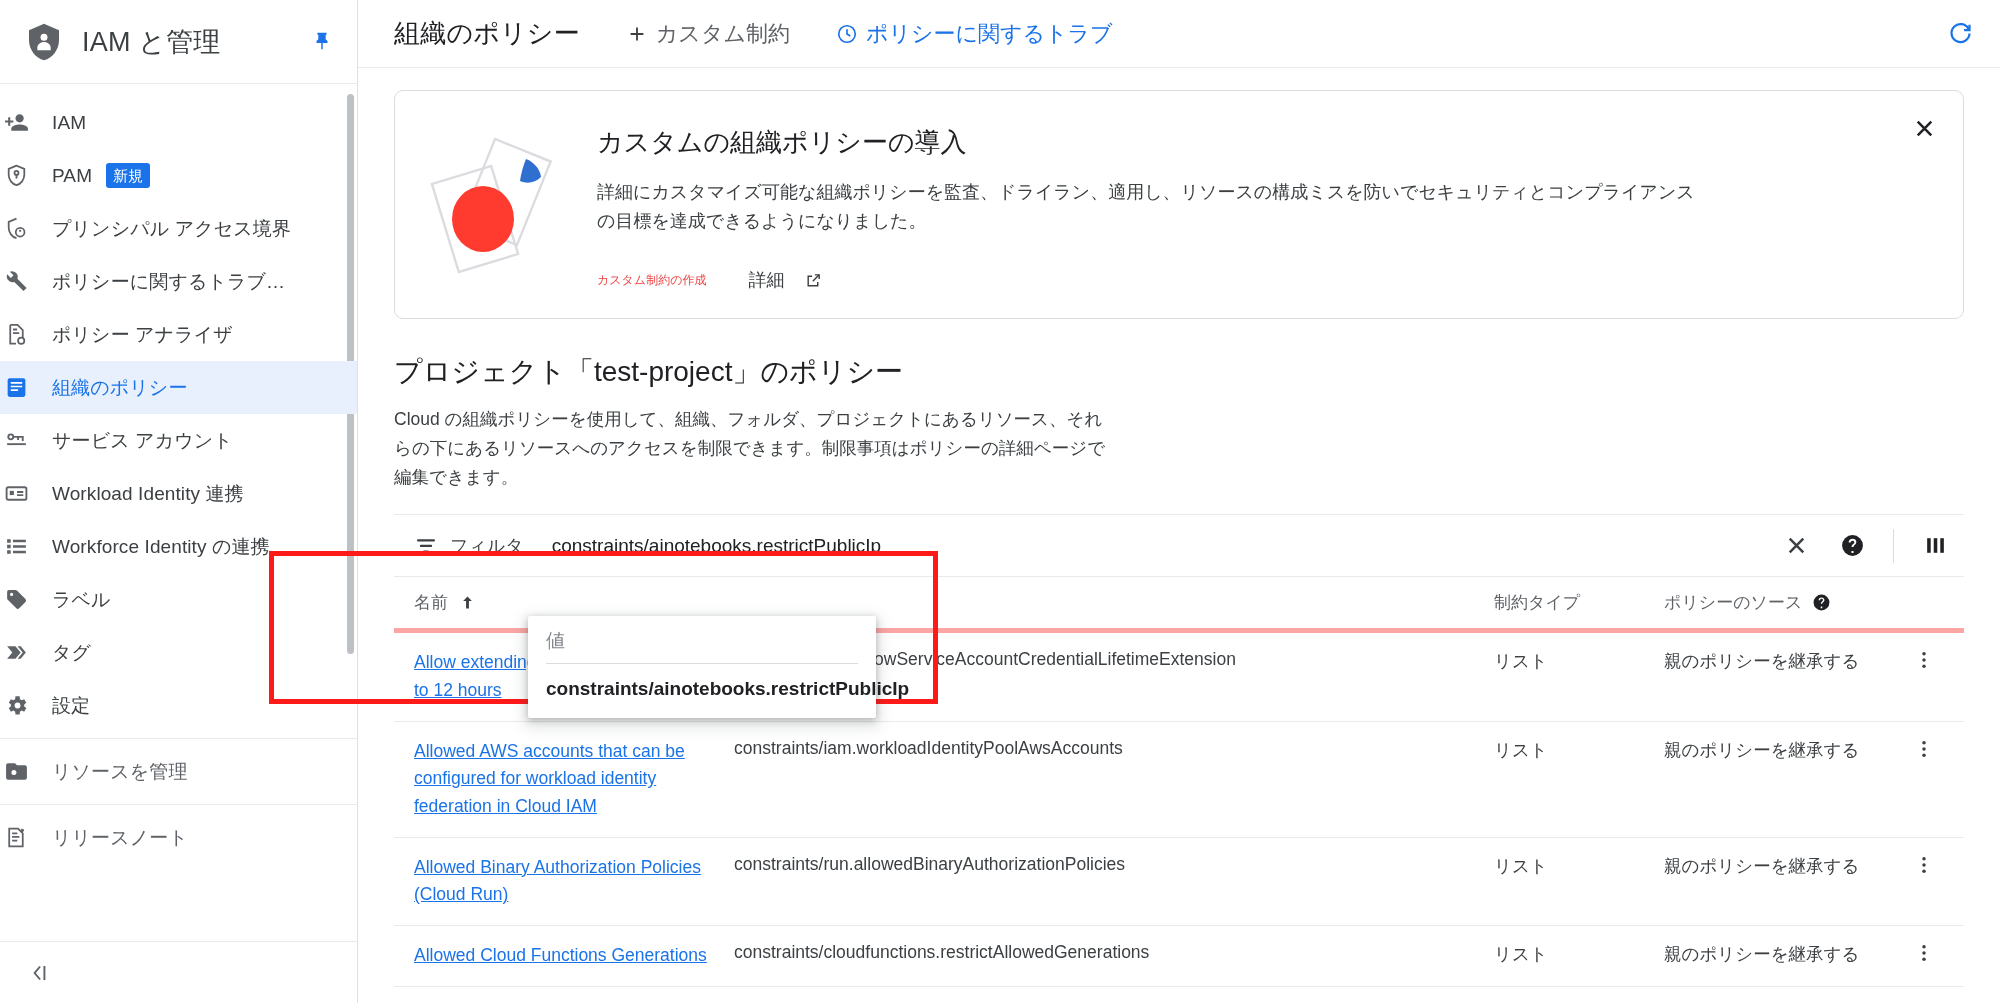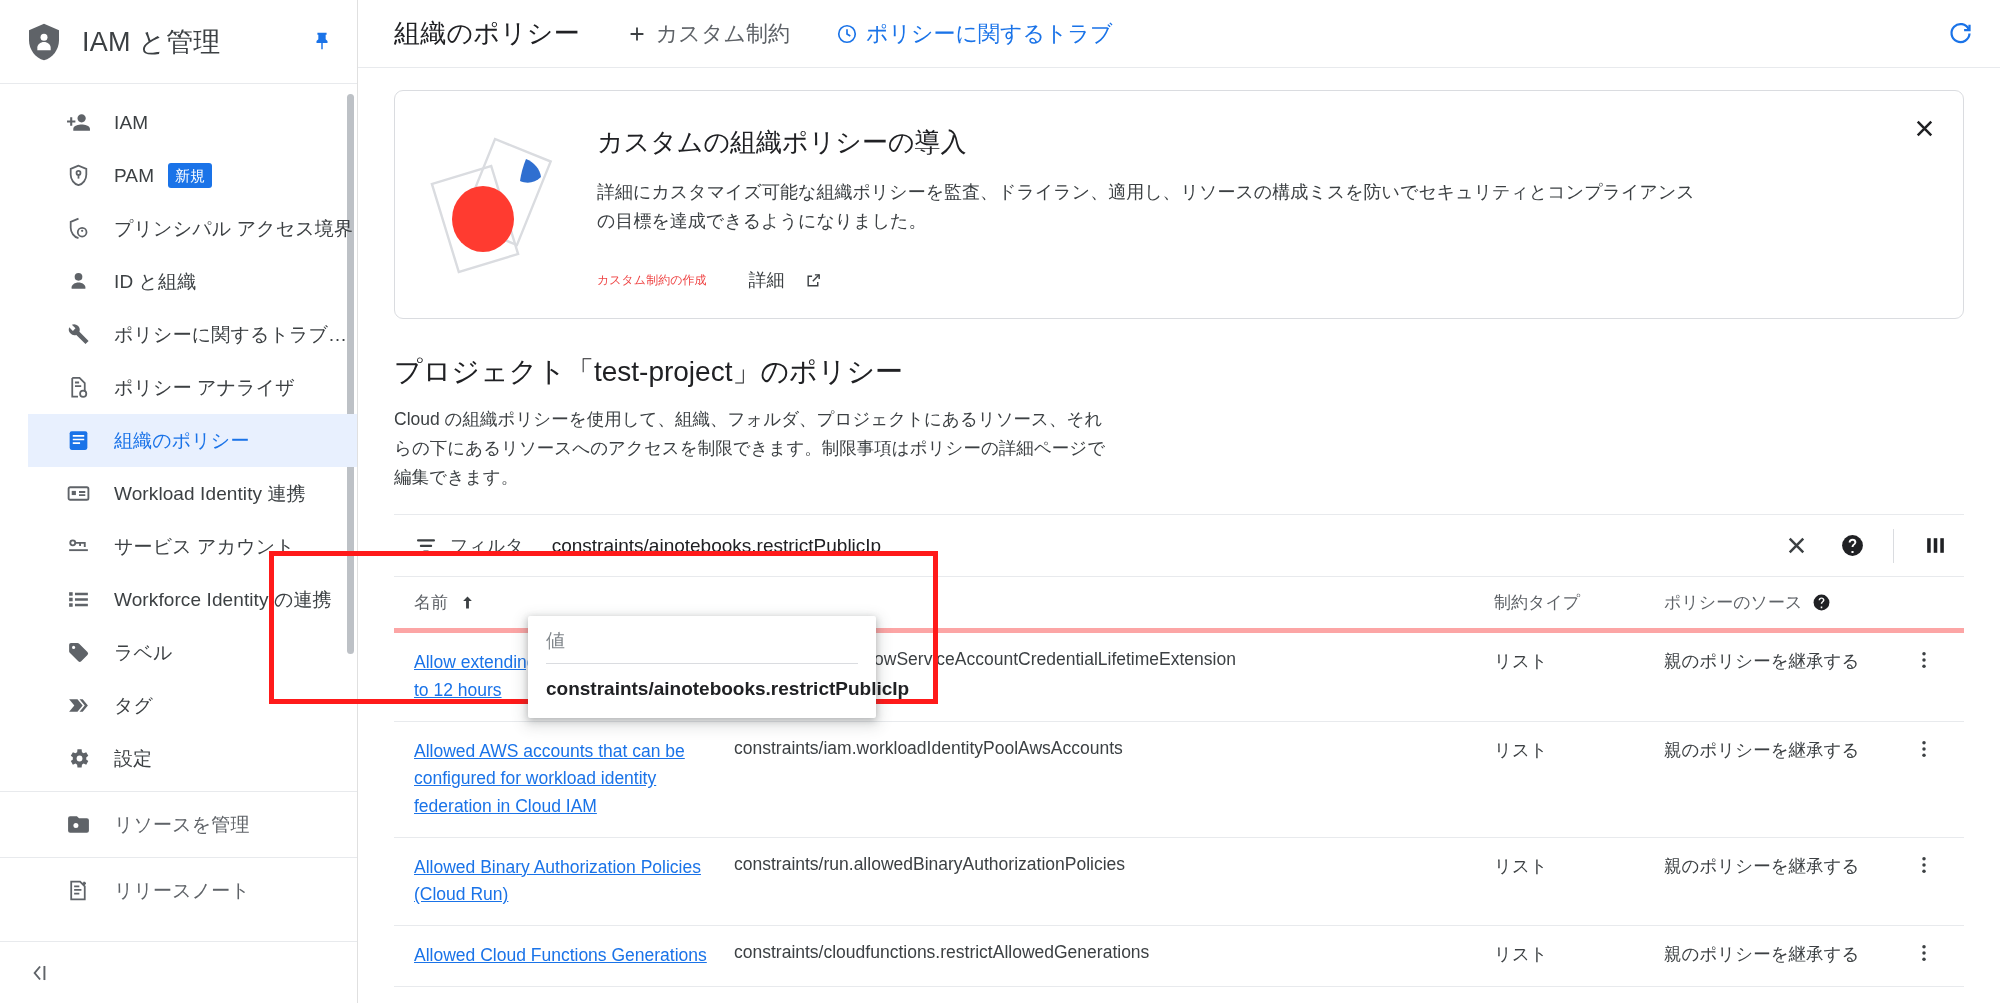--- a/index.html
+++ b/index.html
@@ -33,22 +33,22 @@
   .sb-pin { margin-left: auto; width: 30px; height: 30px; display:flex;align-items:center;justify-content:center; }
   .sb-scroll {
     flex: 1; overflow: hidden; position: relative; padding-top: 12px;
   }
   .sb-track {
     position: absolute; right: 3px; top: 10px;
     width: 7px; height: 560px; border-radius: 4px; background: #bdc1c6;
   }
   .sb-item {
     display: flex; align-items: center;
-    height: 53px; padding-left: 38px; padding-right: 14px;
-    cursor: pointer; position: relative; margin-left: 28px;
+    height: 53px; padding-left: 4px; padding-right: 14px;
+    cursor: pointer; position: relative;
   }
   .sb-item .ico {
     width: 34px; flex: 0 0 34px; display: flex; align-items: center; justify-content: flex-start;
     color: #5f6368;
   }
   .sb-item .lbl {
     font-size: 19px; color: #3c4043; margin-left: 14px; white-space: nowrap;
     letter-spacing: .1px;
   }
   .sb-item.active { background: #e8f0fe; }
@@ -219,29 +219,20 @@
         <span class="ico">
           <svg width="25" height="25" viewBox="0 0 24 24" fill="none" stroke="currentColor" stroke-width="1.7">
               <path d="M12 2.5 4.5 5.6v5.7c0 4.6 3.2 8.9 7.5 10"></path>
               <circle cx="15.5" cy="15.5" r="4.2"></circle>
               <circle cx="15.5" cy="14.2" r="1.1" fill="currentColor" stroke="none"></circle>
             </svg>
         </span>
         <span class="lbl">プリンシパル アクセス境界</span>
       </div>
 
-      <div class="sb-item">
-        <span class="ico">
-          <svg width="25" height="25" viewBox="0 0 24 24" fill="currentColor">
-              <circle cx="12" cy="7.5" r="3.7"></circle>
-              <path d="M12 13c-3.6 0-6.6 2.1-6.6 4.6V19h13.2v-1.4c0-2.5-3-4.6-6.6-4.6z"></path>
-            </svg>
-        </span>
-        <span class="lbl">ID と組織</span>
-      </div>
 
       <div class="sb-item">
         <span class="ico">
           <svg width="25" height="25" viewBox="0 0 24 24" fill="currentColor">
               <path d="M21.7 18.2 12.9 9.4A5.5 5.5 0 0 0 5.6 2.6l3.5 3.5-2.5 2.5L3.1 5.1a5.5 5.5 0 0 0 6.8 7.3l8.8 8.8 3-3z"></path>
             </svg>
         </span>
         <span class="lbl">ポリシーに関するトラブ…</span>
       </div>
 
@@ -263,38 +254,38 @@
               <rect x="3.5" y="3" width="17" height="18" rx="2"></rect>
               <path d="M6.5 7.5h11M6.5 11h11M6.5 14.5h7" stroke="#fff" stroke-width="1.6"></path>
             </svg>
         </span>
         <span class="lbl">組織のポリシー</span>
       </div>
 
       <div class="sb-item">
         <span class="ico">
           <svg width="25" height="25" viewBox="0 0 24 24" fill="none" stroke="currentColor" stroke-width="1.8">
-              <rect x="2.5" y="6" width="19" height="12" rx="1.5"></rect>
-              <rect x="5.5" y="9.5" width="4" height="4" fill="currentColor" stroke="none"></rect>
-              <path d="M12.5 10.5h6M12.5 13.5h6"></path>
-            </svg>
-        </span>
-        <span class="lbl">Workload Identity 連携</span>
-      </div>
-
-      <div class="sb-item">
-        <span class="ico">
-          <svg width="25" height="25" viewBox="0 0 24 24" fill="none" stroke="currentColor" stroke-width="1.8">
               <circle cx="6.5" cy="8.5" r="2.4"></circle>
               <path d="M9 8.5h9v4"></path>
               <path d="M13.5 8.5v3"></path>
               <path d="M3 15.5h18"></path>
             </svg>
         </span>
         <span class="lbl">サービス アカウント</span>
+      </div>
+
+      <div class="sb-item">
+        <span class="ico">
+          <svg width="25" height="25" viewBox="0 0 24 24" fill="none" stroke="currentColor" stroke-width="1.8">
+              <rect x="2.5" y="6" width="19" height="12" rx="1.5"></rect>
+              <rect x="5.5" y="9.5" width="4" height="4" fill="currentColor" stroke="none"></rect>
+              <path d="M12.5 10.5h6M12.5 13.5h6"></path>
+            </svg>
+        </span>
+        <span class="lbl">Workload Identity 連携</span>
       </div>
 
       <div class="sb-item">
         <span class="ico">
           <svg width="25" height="25" viewBox="0 0 24 24" fill="currentColor">
               <rect x="3" y="5" width="3.4" height="3.4"></rect>
               <rect x="3" y="10.3" width="3.4" height="3.4"></rect>
               <rect x="3" y="15.6" width="3.4" height="3.4"></rect>
               <rect x="8.6" y="5.5" width="12.4" height="2.4"></rect>
               <rect x="8.6" y="10.8" width="12.4" height="2.4"></rect>

